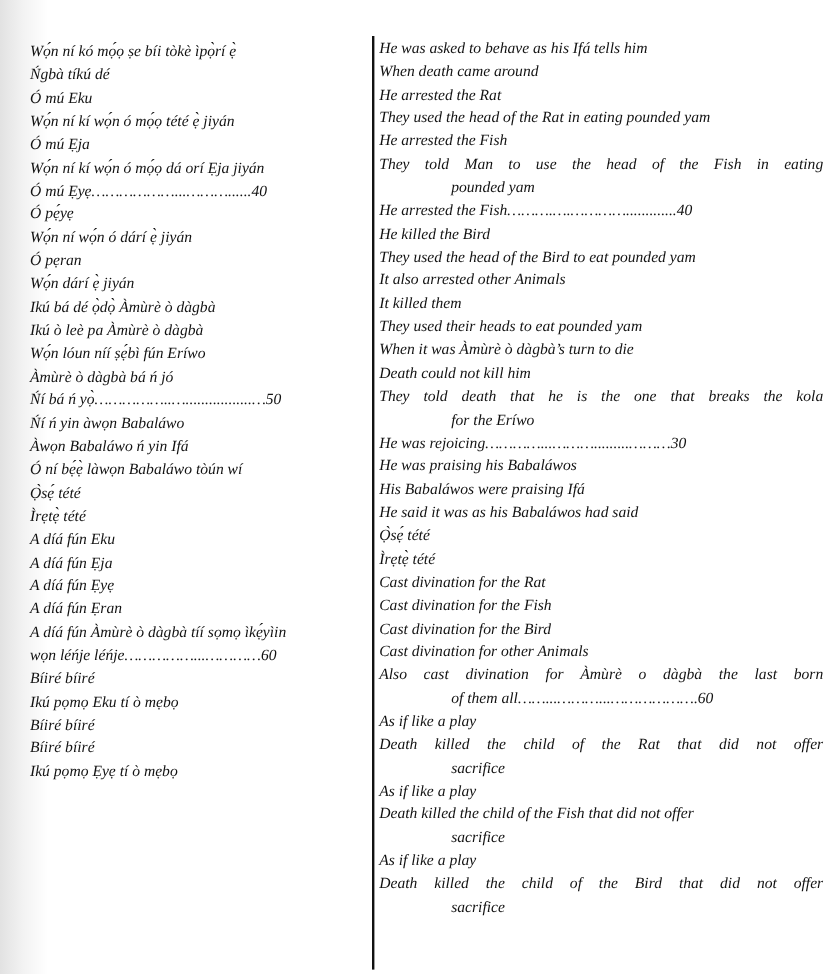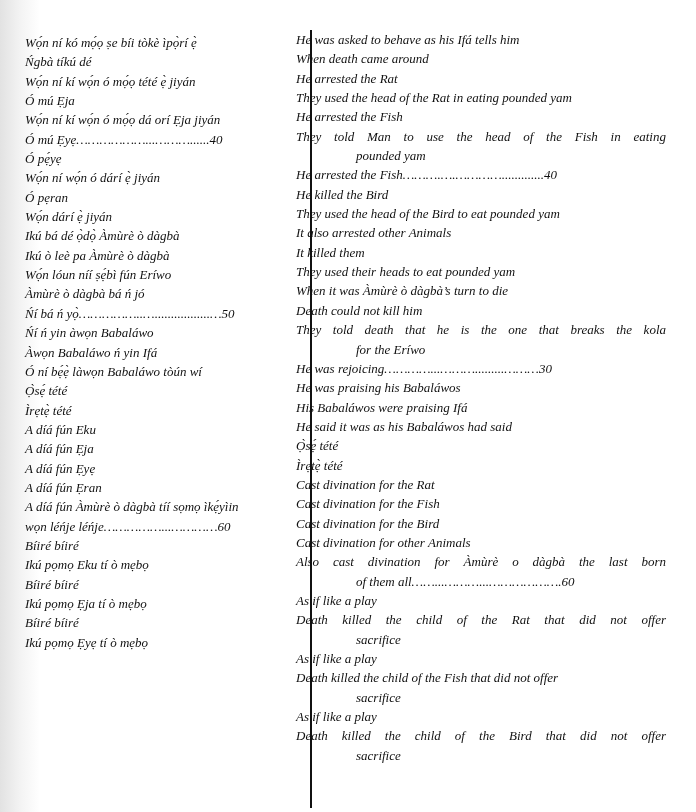--- a/index.html
+++ b/index.html
@@ -13,39 +13,40 @@
     .edge-shade {
       position: absolute; left: 0; top: 0; width: 40px; height: 812px;
       background: linear-gradient(to right, #e2e2e2 0%, #f3f3f3 50%, #ffffff 100%);
     }
     .col {
       position: absolute; font-size: 13px; line-height: 19.35px;
       white-space: nowrap;
       font-style: italic;
     }
     .col-left { left: 25px; top: 33px; width: 278px; }
-    .col-right { left: 296px; top: 30px; width: 370px; }
+    .col-right { left: 316px; top: 30px; width: 370px; }
     .divider {
       position: absolute; left: 310px; top: 30px; width: 2px; height: 778px;
       background: #111111;
     }
     .line { display: block; }
     .line.justify {
       white-space: normal; text-align: justify; text-align-last: justify;
     }
     .line.cont { padding-left: 60px; }
   </style>
 </head>
 <body>
 
 <div class="edge-shade"></div>
 
 <div class="col col-left" id="left-col">
     <span class="line">Wọ́n ní kó mọ́ọ ṣe bíi tòkè ìpọ̀rí ẹ̀</span>
     <span class="line">Ńgbà tíkú dé</span>
+    <span class="line">Ó mú Eku</span>
     <span class="line">Wọ́n ní kí wọ́n ó mọ́ọ  tété ẹ̀ jiyán</span>
     <span class="line">Ó mú Ẹja</span>
     <span class="line">Wọ́n ní kí wọ́n ó mọ́ọ dá orí Ẹja jiyán</span>
     <span class="line">Ó mú Ẹyẹ………………...………......40</span>
     <span class="line">Ó pẹ́yẹ</span>
     <span class="line">Wọ́n ní wọ́n ó dárí ẹ̀ jiyán</span>
     <span class="line">Ó pẹran</span>
     <span class="line">Wọ́n dárí ẹ̀ jiyán</span>
     <span class="line">Ikú bá dé ọ̀dọ̀ Àmùrè ò dàgbà</span>
     <span class="line">Ikú ò leè pa Àmùrè ò dàgbà</span>
@@ -59,21 +60,20 @@
     <span class="line">Ìrẹtẹ̀ tété</span>
     <span class="line">A díá fún Eku</span>
     <span class="line">A díá fún Ẹja</span>
     <span class="line">A díá fún Ẹyẹ</span>
     <span class="line">A díá fún Ẹran</span>
     <span class="line">A díá fún Àmùrè ò dàgbà tíí sọmọ ìkẹ́yìin</span>
     <span class="line">wọn léńje léńje……………...…………60</span>
     <span class="line">Bíiré bíiré</span>
     <span class="line">Ikú pọmọ Eku tí ò mẹbọ</span>
     <span class="line">Bíiré bíiré</span>
-    <span class="line">Ikú pọmọ Ẹja tí ò mẹbọ</span>
     <span class="line">Bíiré bíiré</span>
     <span class="line">Ikú pọmọ Ẹyẹ tí ò mẹbọ</span>
   </div>
 
 <div class="divider"></div>
 
 <div class="col col-right" id="right-col">
     <span class="line">He was asked to behave as his Ifá tells him</span>
     <span class="line">When death came around</span>
     <span class="line">He arrested the Rat</span>

